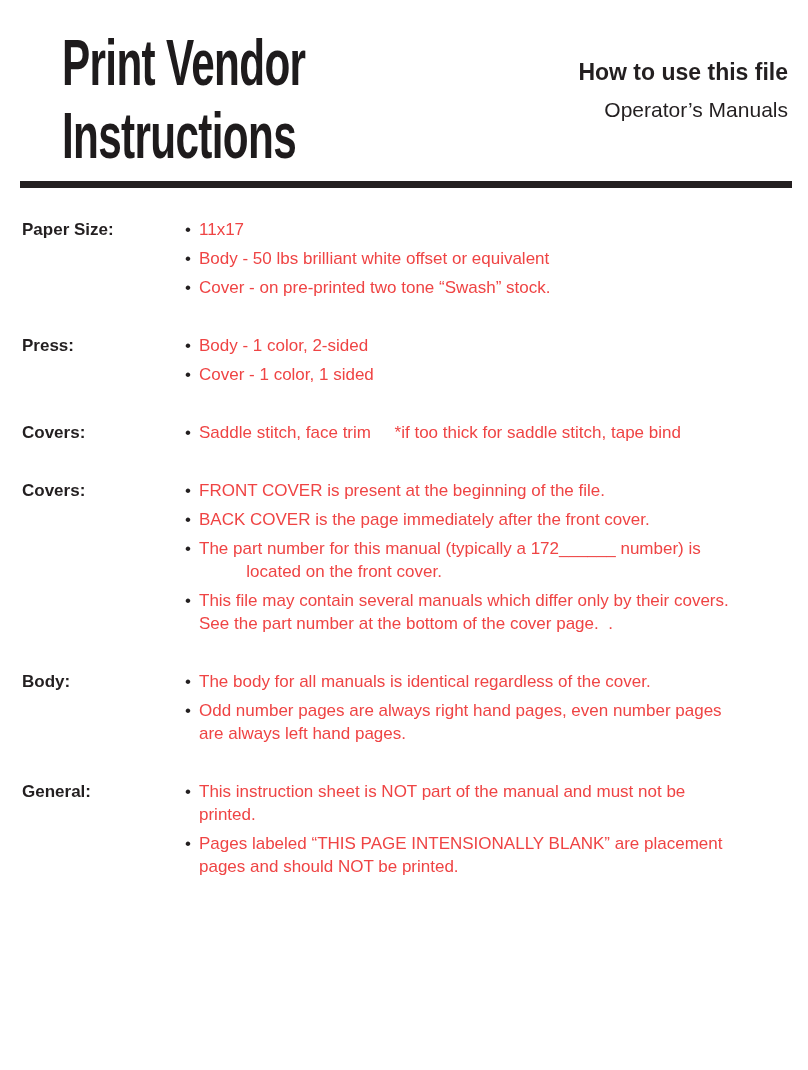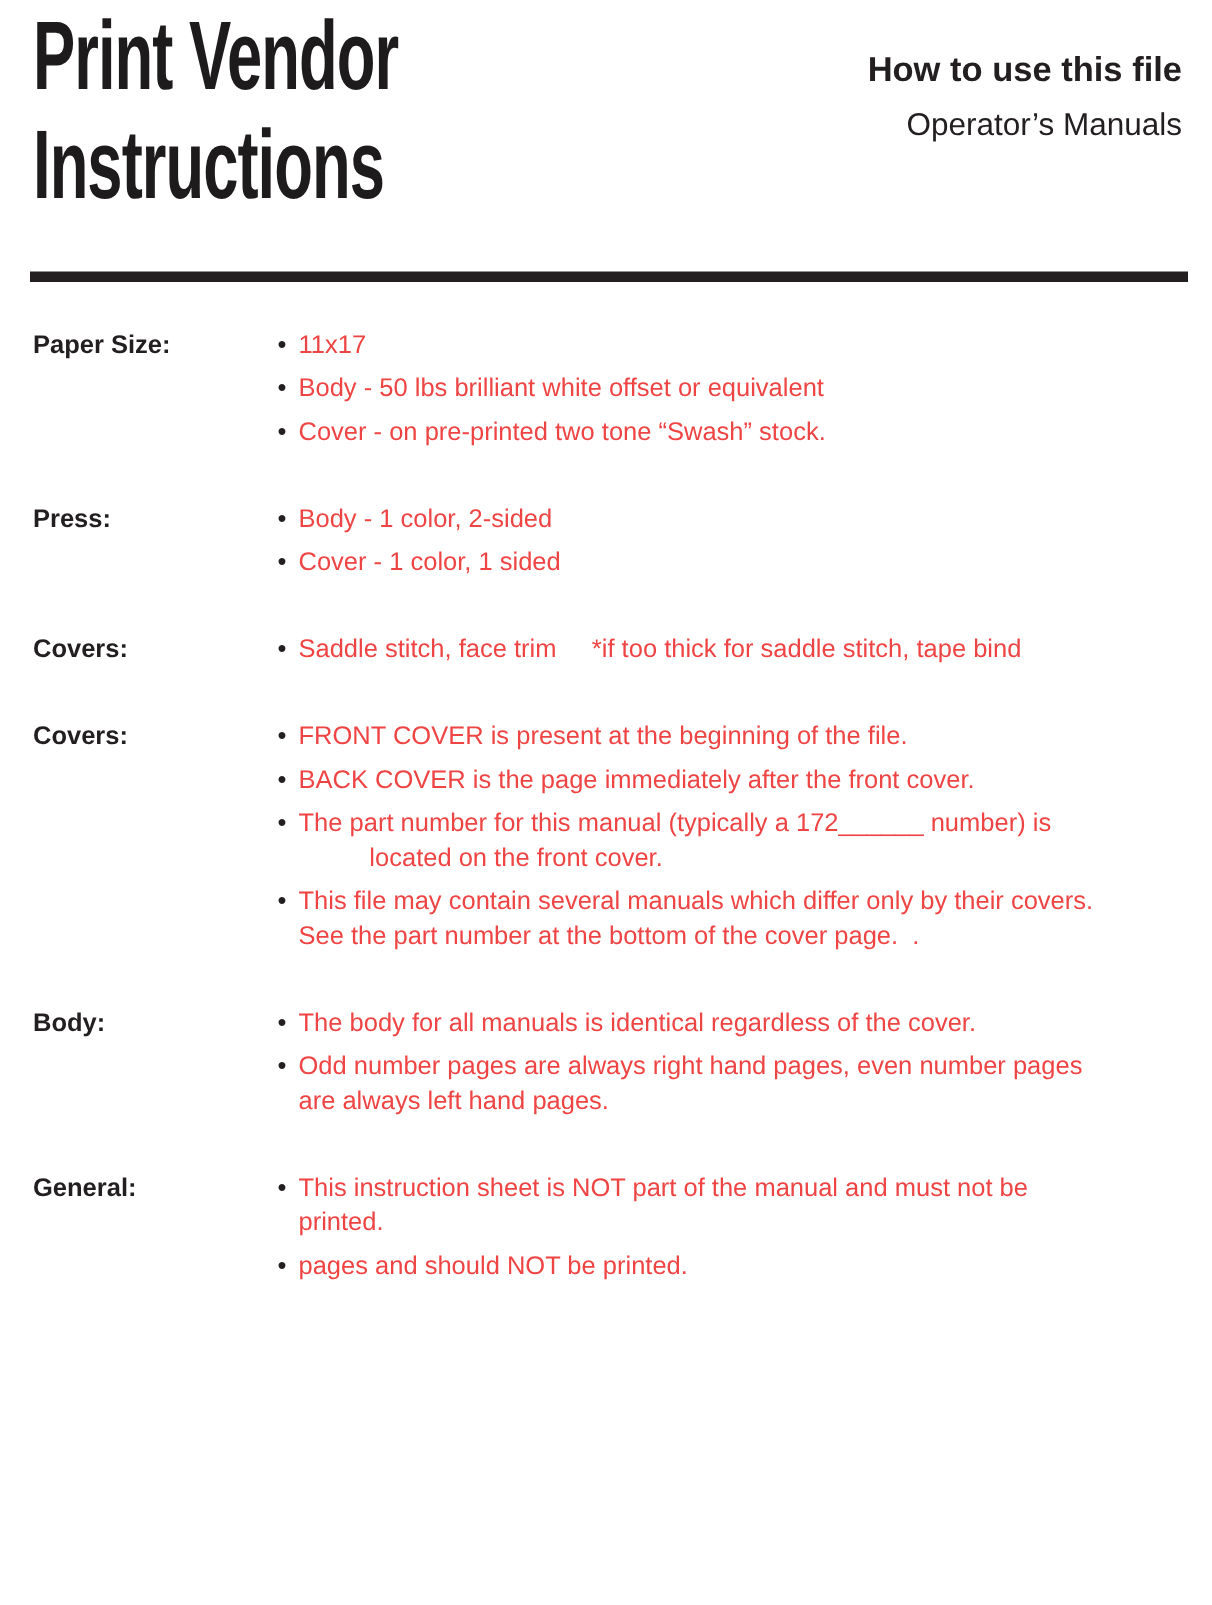--- a/index.html
+++ b/index.html
@@ -12,21 +12,23 @@
     color: #272425;
     position: relative;
   }
   .page { width: 100%; height: 100%; padding: 0 20px 0 22px; }
 
   
   .header {
     display: flex;
     justify-content: space-between;
     align-items: flex-start;
+    padding-top: 26px;
     height: 181px;
+    margin-left: 40px;
   }
   .doc-title {
     font-size: 65px;
     line-height: 73px;
     font-weight: bold;
     color: #1e1b1c;
     letter-spacing: -1px;
     white-space: nowrap;
   }
   .doc-title .title-line {
@@ -212,20 +214,21 @@
           <div class="item">
             <span class="bullet">•</span>
             <div class="item-lines">
               <div class="line">This instruction sheet is NOT part of the manual and must not be</div>
               <div class="line">printed.</div>
             </div>
           </div>
           <div class="item">
             <span class="bullet">•</span>
             <div class="item-lines">
+              <div class="line">Pages labeled “THIS PAGE INTENSIONALLY BLANK” are placement</div>
               <div class="line">pages and should NOT be printed.</div>
             </div>
           </div>
         </div>
       </div>
     </div>
 
 </div>
 
 </body></html>

